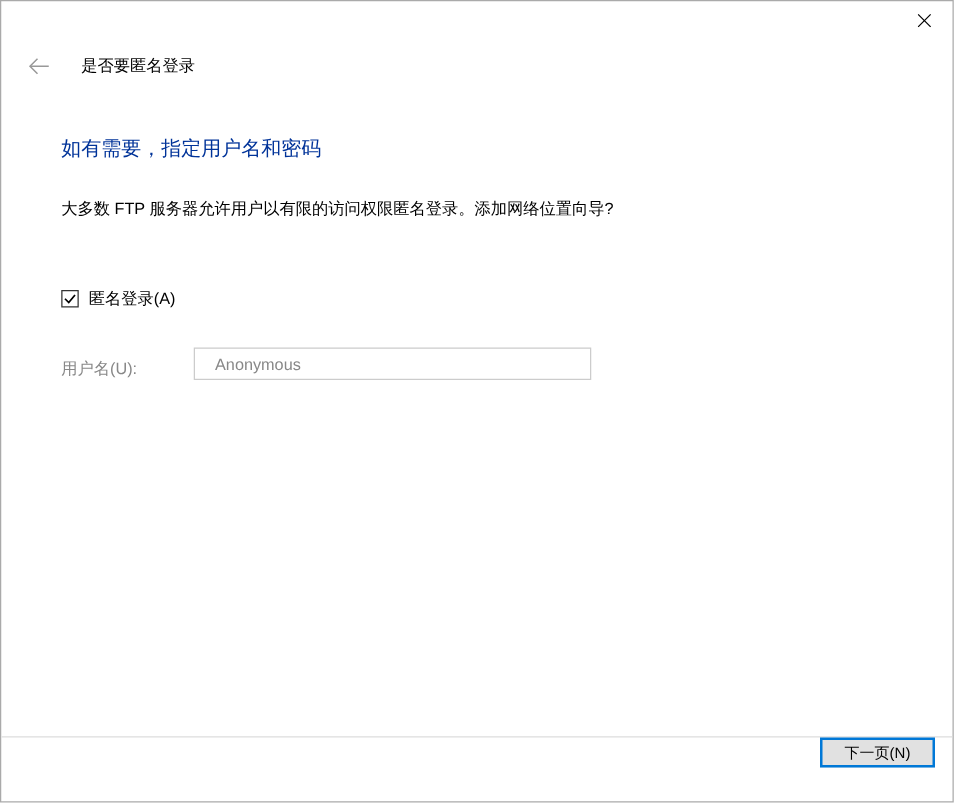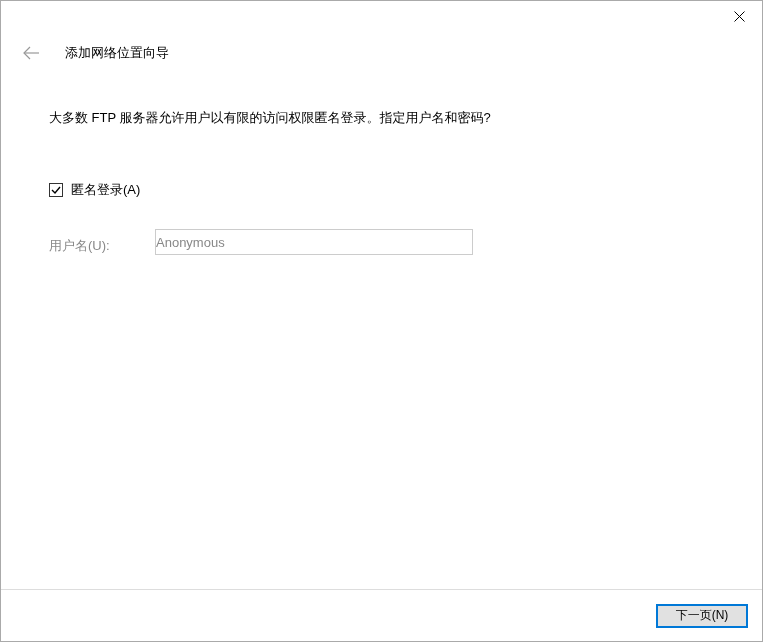--- a/index.html
+++ b/index.html
@@ -103,36 +103,35 @@
     }
     .field-label {
       font-size: 13px;
       color: #888;
       width: 106px;
     }
     .text-input {
       width: 318px;
       height: 26px;
       border: 1px solid #ccc;
-      padding: 0 0;
+      padding: 0 16px;
       font-size: 13px;
       color: #888;
       background: #fff;
       font-family: inherit;
     }
     .footer {
       position: absolute;
       bottom: 0;
       left: 0;
       right: 0;
       height: 52px;
       border-top: 1px solid #ddd;
       display: flex;
       justify-content: flex-end;
-      align-items: center;
       padding-right: 14px;
       gap: 8px;
     }
     .btn {
       height: 24px;
       min-width: 92px;
       padding: 0 16px;
       font-size: 12px;
       font-family: inherit;
       border: 1px solid #aaa;
@@ -156,25 +155,26 @@
   </div>
 </div>
 
 <div class="header-row">
   <div class="back-arrow">
     <svg viewBox="0 0 18 14">
       <line x1="2" y1="7" x2="17" y2="7" stroke="#999" stroke-width="1.2"></line>
       <polyline points="8,1 2,7 8,13" fill="none" stroke="#999" stroke-width="1.2"></polyline>
     </svg>
   </div>
-  <div class="wizard-title">添加网络位置向导</div>
+  <div class="wizard-title">是否要匿名登录</div>
 </div>
 
 <div class="content">
-  <p class="desc">大多数 FTP 服务器允许用户以有限的访问权限匿名登录。指定用户名和密码?</p>
+  <h1 class="heading">如有需要，指定用户名和密码</h1>
+  <p class="desc">大多数 FTP 服务器允许用户以有限的访问权限匿名登录。添加网络位置向导?</p>
 
   <div class="checkbox-row">
     <div class="checkbox">
       <svg viewBox="0 0 12 12">
         <polyline points="2,6 5,9 10,3" fill="none" stroke="#000" stroke-width="1.4"></polyline>
       </svg>
     </div>
     <span class="checkbox-label">匿名登录(A)</span>
   </div>
 

